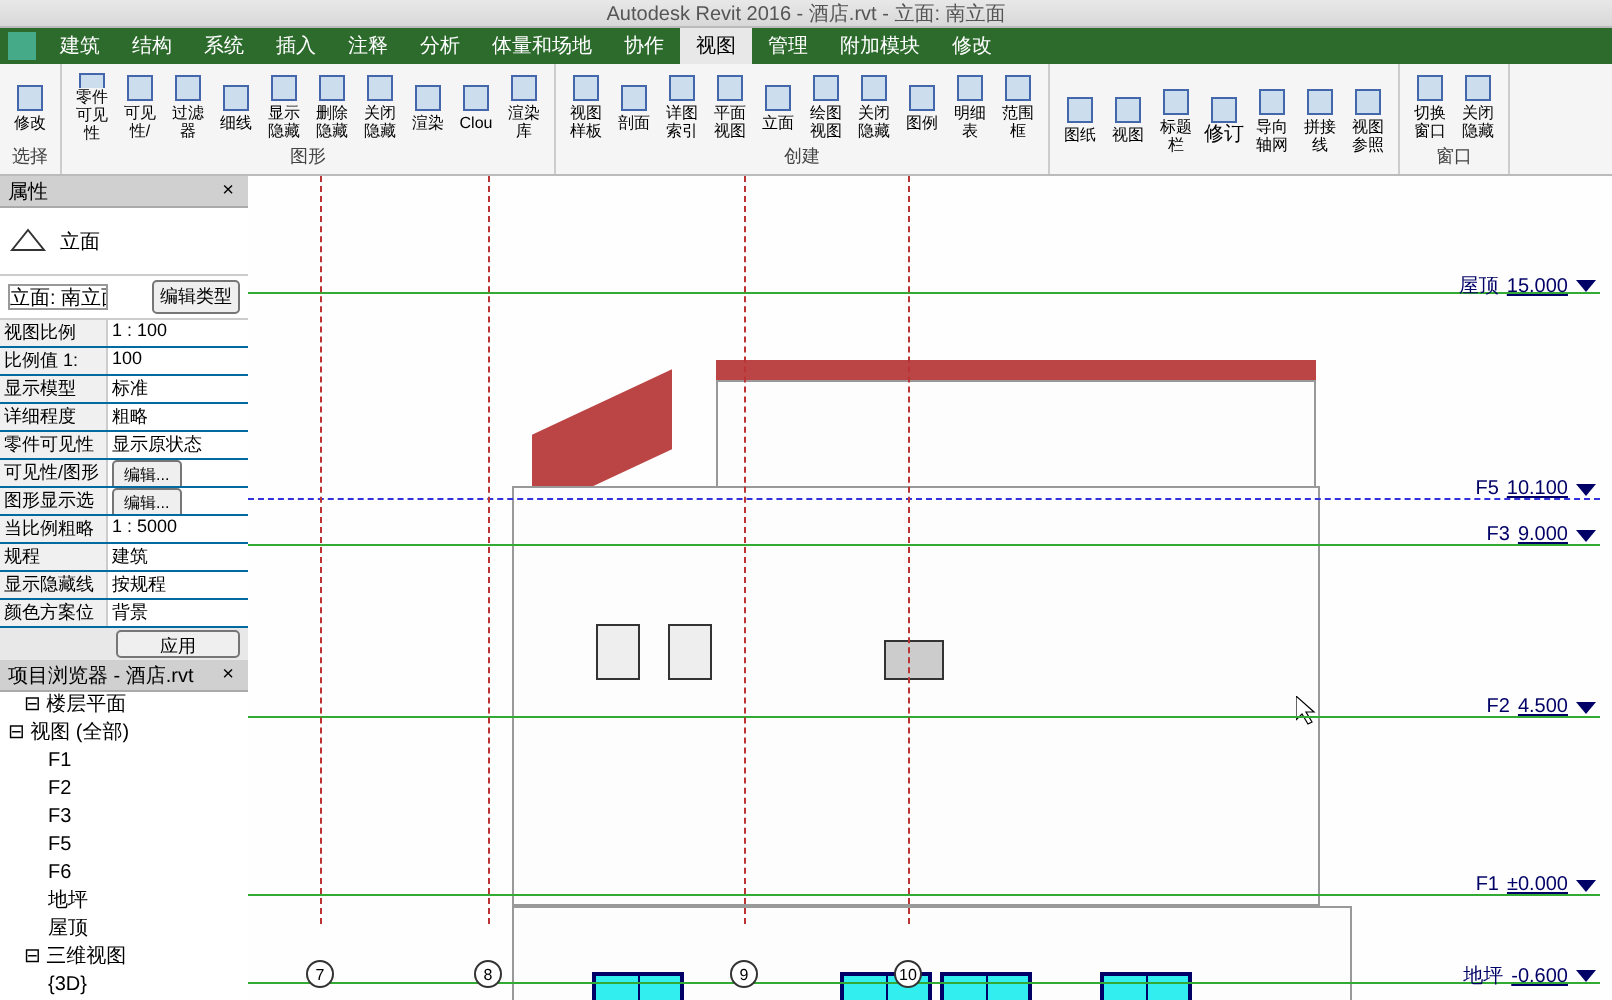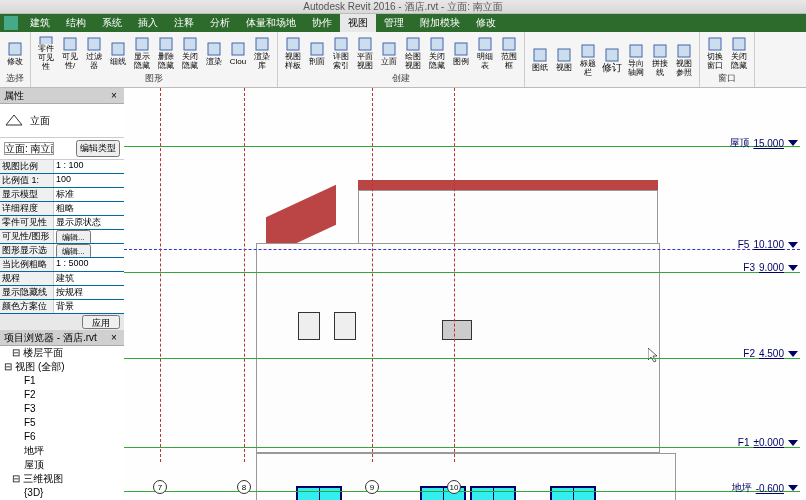--- a/index.html
+++ b/index.html
@@ -23,21 +23,21 @@
 .prop-sel { display:flex; align-items:center; padding:2px 4px; background:#fff; border-bottom:1px solid #ccc; font-size:10px; }
 .prop-sel input { width:50px; font-size:10px; border:1px solid #999; }
 .prop-sel button { font-size:9px; margin-left:auto; padding:0 2px; }
 .prop-grid { flex:1; overflow:auto; background:#fff; }
 .prop-row { display:flex; height:14px; border-bottom:1px solid #0369a1; }
 .prop-row .k { width:54px; padding-left:2px; background:#f0f0f0; border-right:1px solid #ccc; font-size:9px; overflow:hidden; }
 .prop-row .v { flex:1; padding-left:2px; font-size:9px; overflow:hidden; }
 .prop-row .v input { width:100%; border:none; font-size:9px; }
 .prop-row .v button { font-size:8px; padding:0 4px; }
 .prop-foot { height:16px; display:flex; justify-content:flex-end; padding:1px 4px; }
-.prop-foot button { font-size:9px; padding:0 8px; }
+.prop-foot button { font-size:9px; padding:0 20px; }
 .browser { flex:1; background:#fff; overflow:auto; }
 .tree-node { padding-left:4px; font-size:10px; line-height:14px; white-space:nowrap; cursor:pointer; }
 .tree-node.l1 { padding-left:12px; }
 .tree-node.l2 { padding-left:24px; }
 .canvas { flex:1; background:#fefefe; position:relative; overflow:hidden; }
 .level-line { position:absolute; left:0; right:6px; height:0; border-top:1px solid #0aa; }
 .level-line.green { border-top:1px solid #3a3; }
 .level-line.blue { border-top:1px dashed #33d; }
 .level-tag { position:absolute; right:8px; font-size:10px; display:flex; gap:4px; align-items:center; }
 .level-tag .tri { width:0; height:0; border-left:5px solid transparent; border-right:5px solid transparent; border-top:6px solid #006; }

